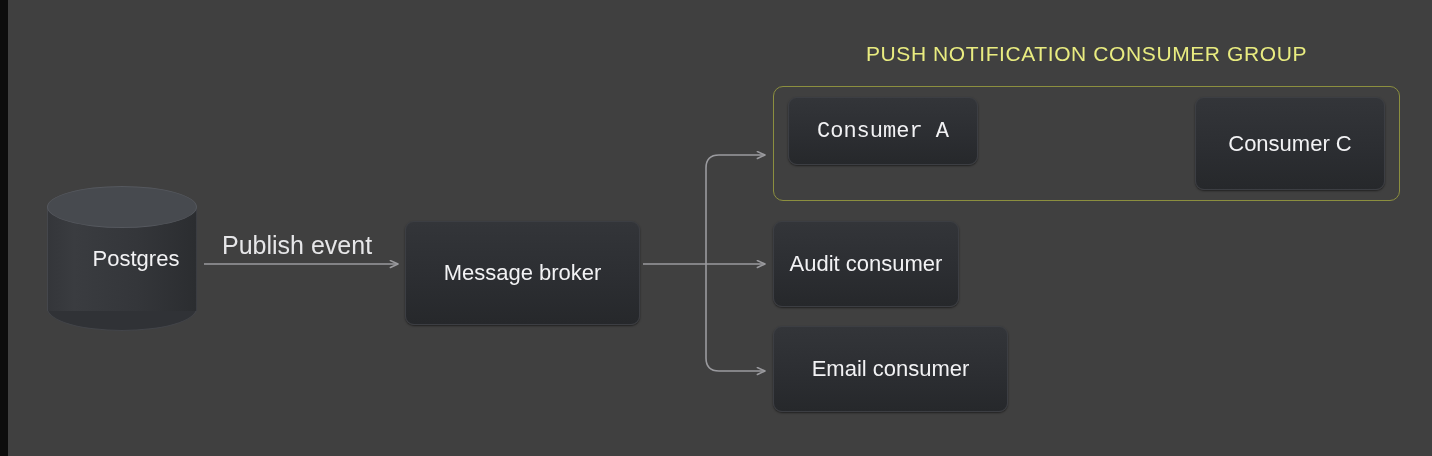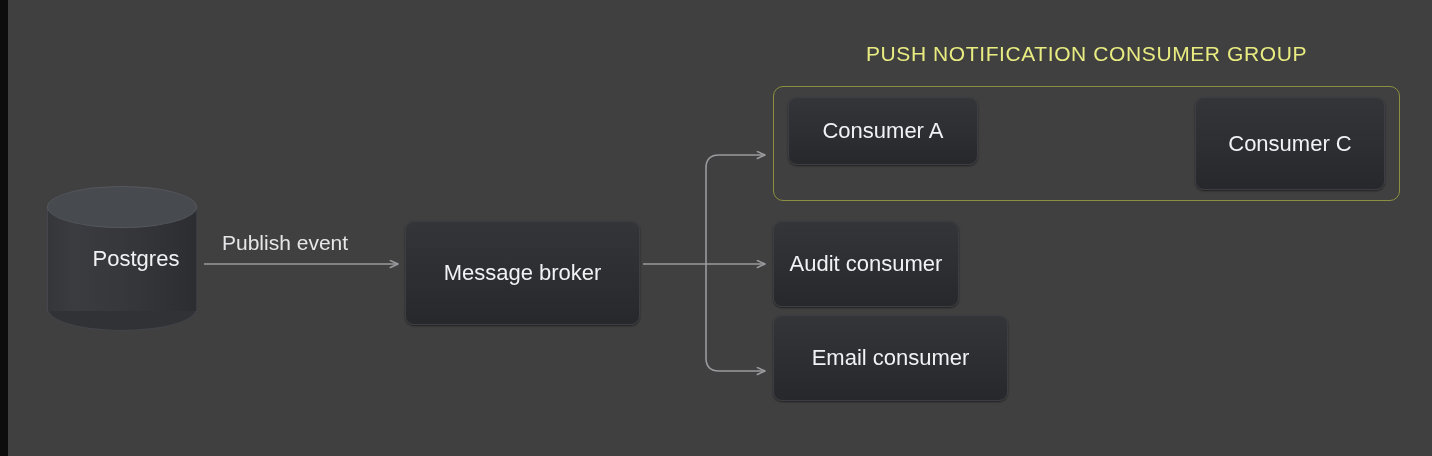--- a/index.html
+++ b/index.html
@@ -54,27 +54,27 @@
     border: 1px solid #3c3e43;
     display: flex;
     align-items: center;
     justify-content: center;
     color: #f2f2f4;
     font-size: 22px;
     font-weight: 400;
     box-shadow: 0 1px 2px rgba(0,0,0,0.5);
   }
 
-  .consumer-a { left: 780px;  top: 97px; width: 190px; height: 68px; }
+  .consumer-a { left: 780px;  top: 97px; width: 190px; height: 68px; font-family: Liberation Mono, monospace; }
   .consumer-b { left: 984px;  top: 97px; width: 188px; height: 93px; }
   .consumer-c { left: 1187px; top: 97px; width: 190px; height: 93px; }
 
   .broker      { left: 397px; top: 221px; width: 235px; height: 104px; }
   .audit       { left: 765px; top: 221px; width: 186px; height: 86px; }
-  .email       { left: 765px; top: 315px; width: 235px; height: 86px; }
+  .email       { left: 765px; top: 326px; width: 235px; height: 86px; }
 
   
   .db {
     position: absolute;
     left: 39px;
     top: 186px;
     width: 150px;
     height: 145px;
   }
   .db-body {
@@ -122,21 +122,21 @@
     color: #f2f2f4;
     font-size: 22px;
   }
 
   
   .edge-label {
     position: absolute;
     left: 214px;
     top: 231px;
     color: #e6e6e8;
-    font-size: 21px;
+    font-size: 25px;
     white-space: nowrap;
   }
 
   
   #edges {
     position: absolute;
     left: 0;
     top: 0;
     width: 1432px;
     height: 456px;

